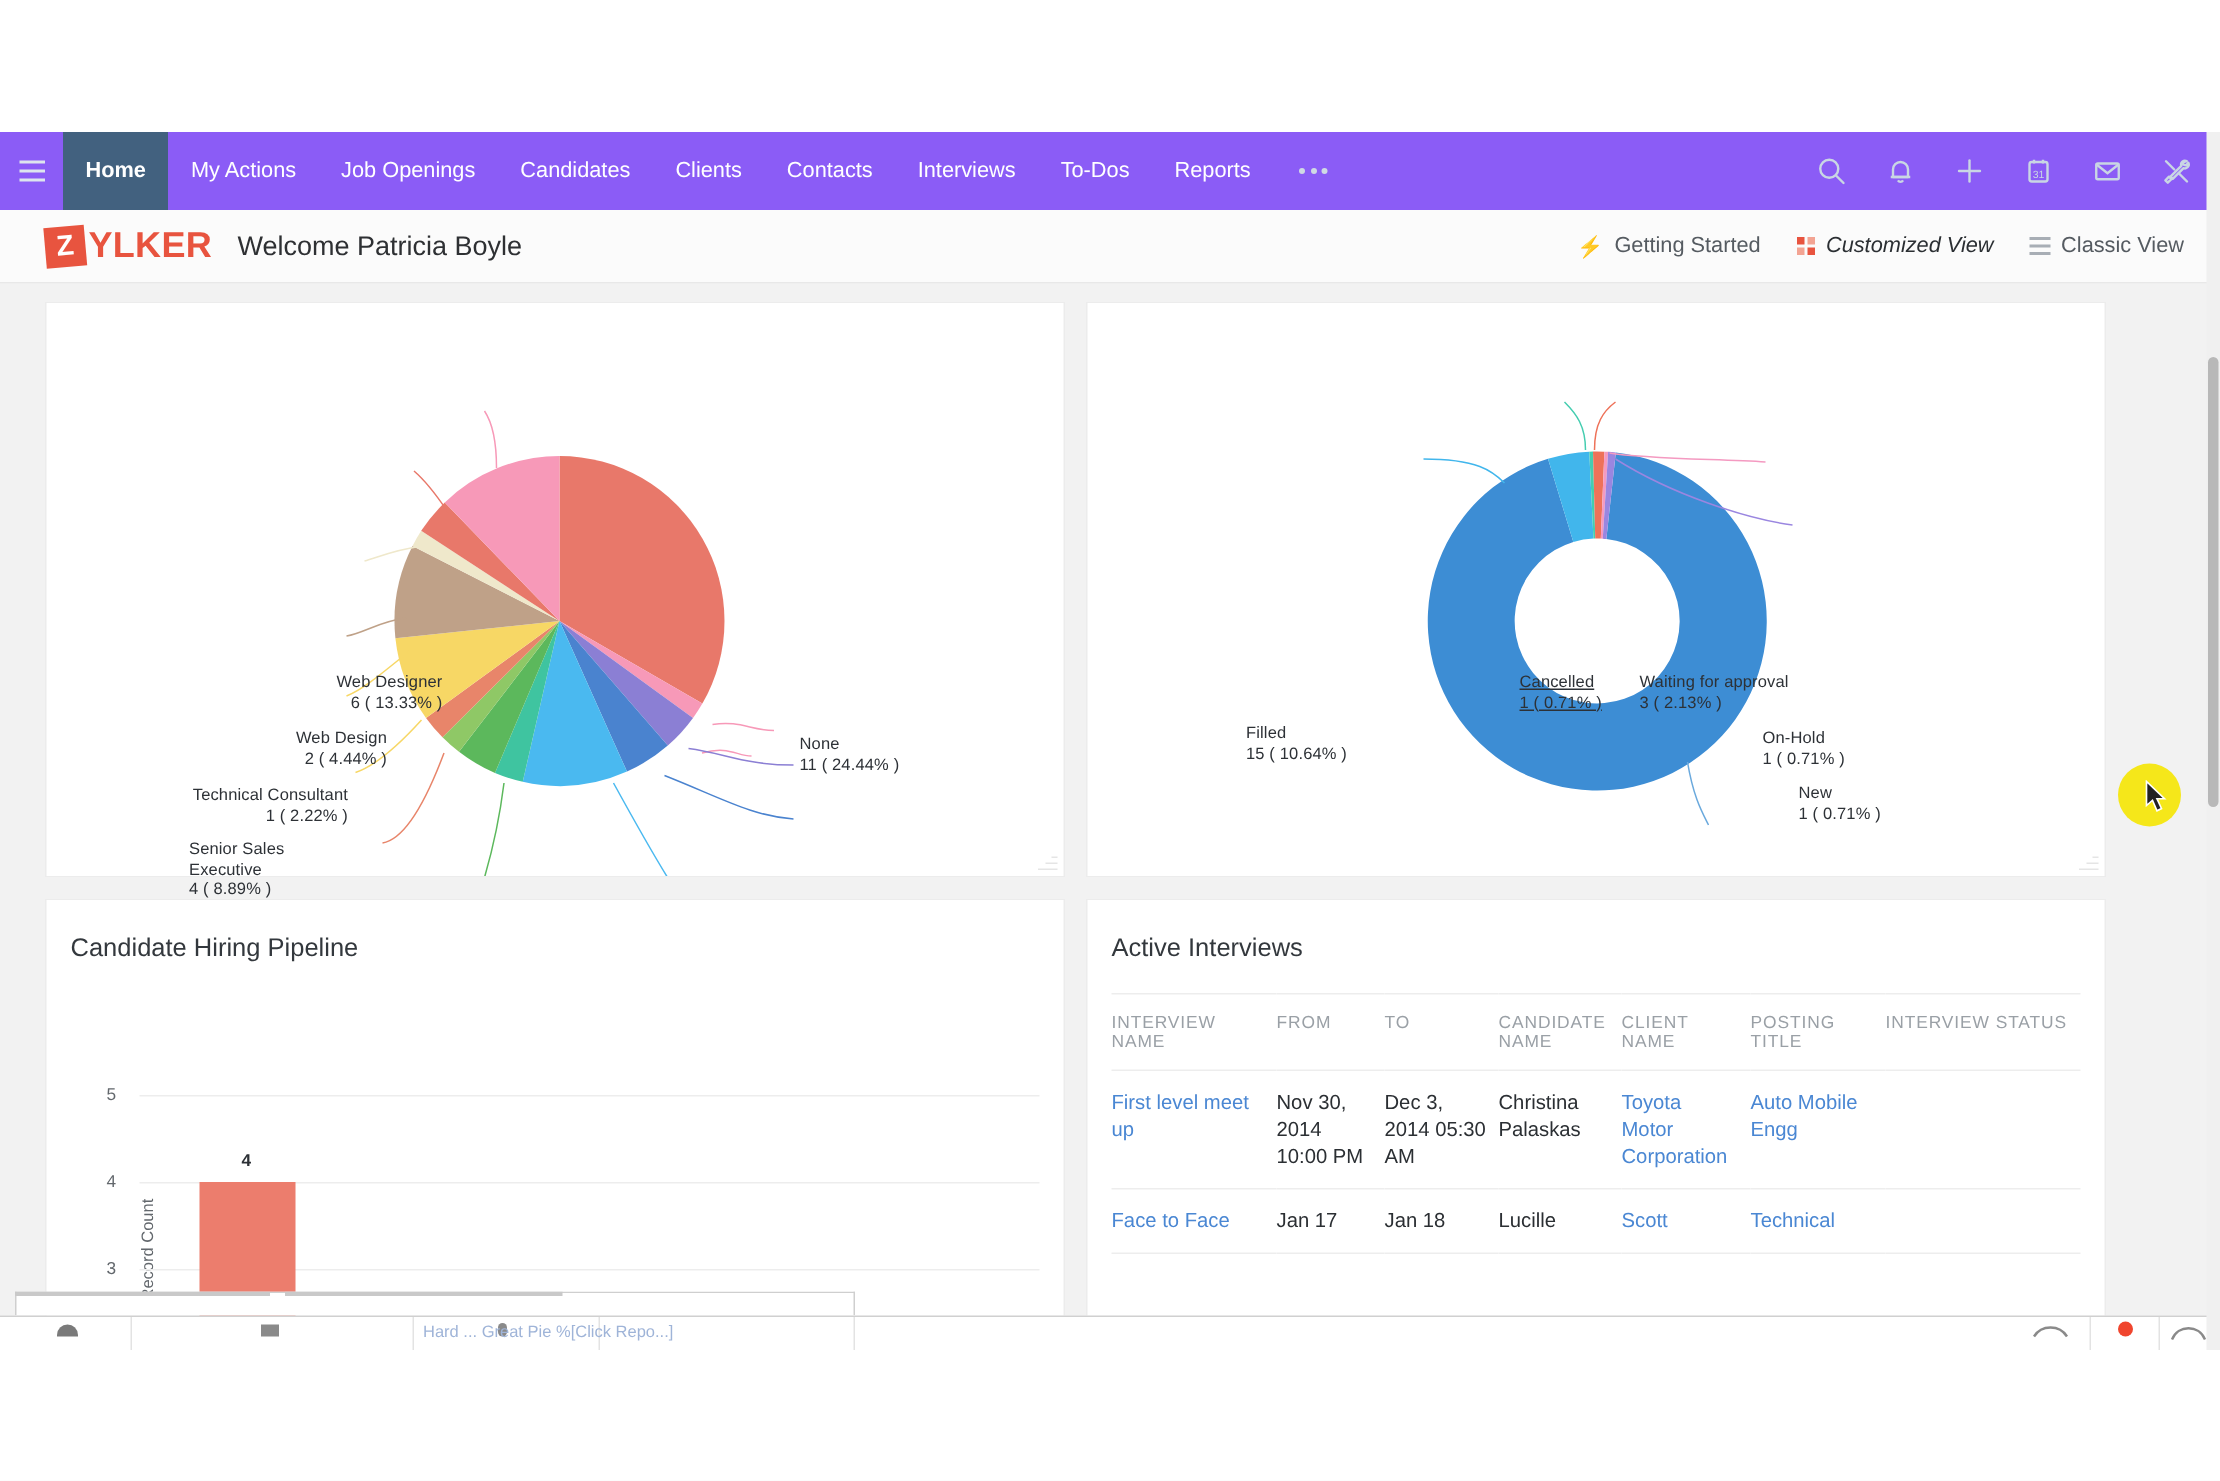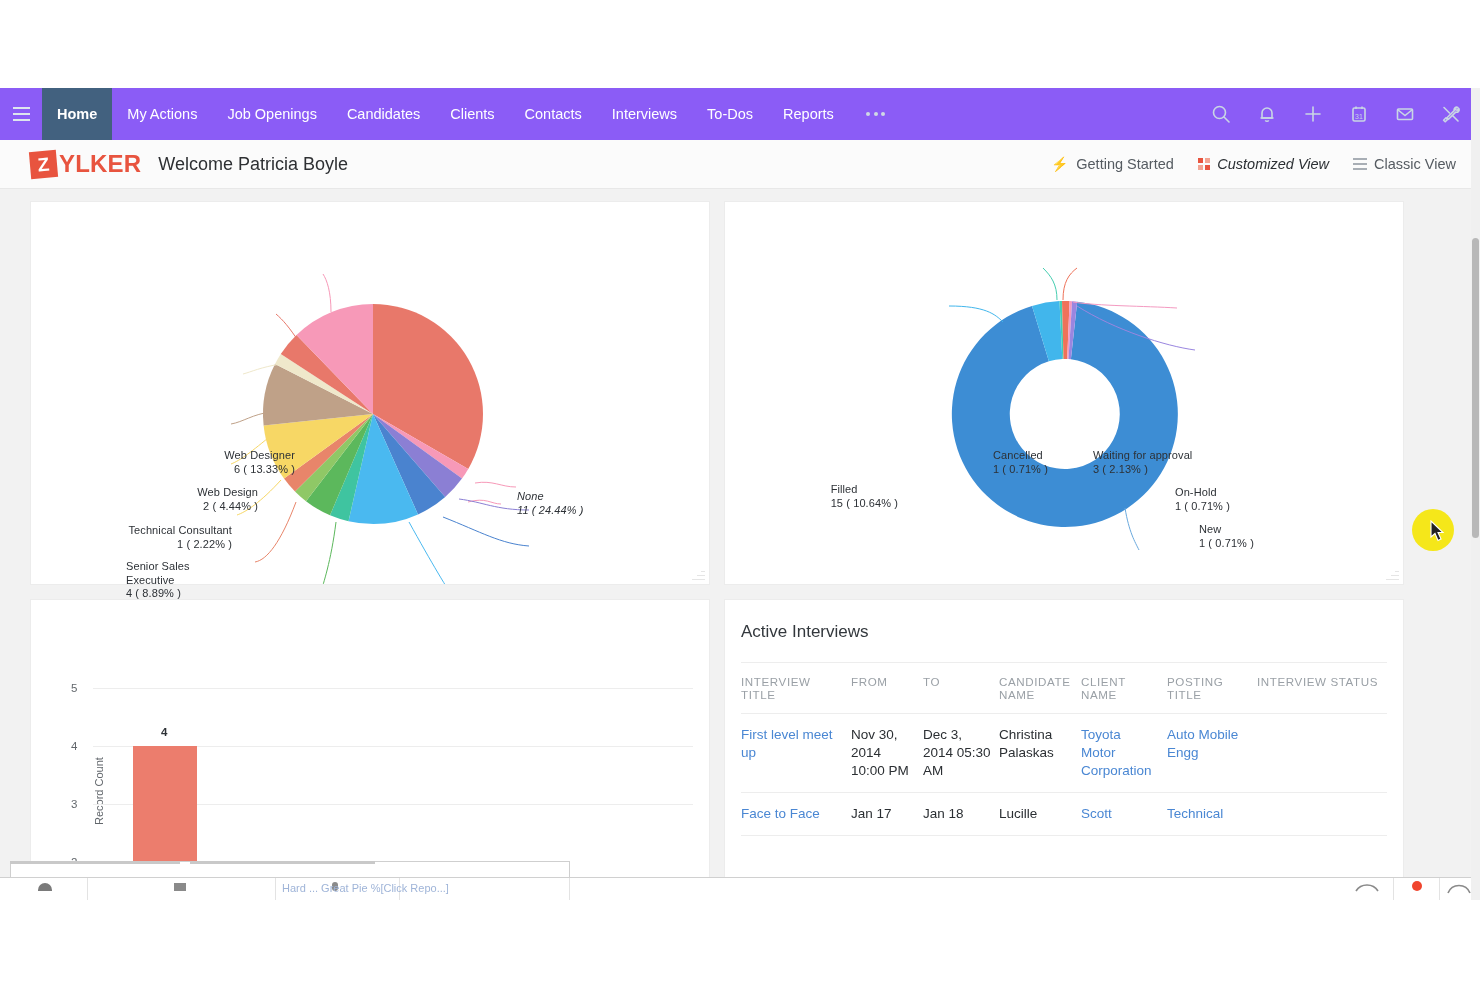--- a/index.html
+++ b/index.html
@@ -287,21 +287,21 @@
               <path d="M265,300 C250,340 236,358 224,360" stroke="#e8856a"></path>
               <path d="M250,278 C230,300 215,310 206,313" stroke="#f7d765"></path>
               <path d="M242,232 C220,250 210,258 200,262" stroke="#f7d765"></path>
               <path d="M240,210 C222,212 212,220 200,222" stroke="#bfa188"></path>
               <path d="M250,162 C230,165 220,170 212,172" stroke="#efe8cb"></path>
               <path d="M268,140 C258,125 252,118 245,112" stroke="#e8786a"></path>
               <path d="M300,110 C300,90 296,78 292,72" stroke="#f799b8"></path>
             </g>
           </svg>
 
-          <div class="lbl r" style="left:486px; top:288px;font-style:italic;">
+          <div class="lbl r" style="left:502px; top:288px;">
             <div>None</div>
             <div>11 ( 24.44% )</div>
           </div>
           <div class="lbl r" style="left:524px; top:396px;">
             <div>Auto Mobile Engg</div>
             <div>1 ( 2.22% )</div>
           </div>
           <div class="lbl r" style="left:521px; top:433px;">
             <div>Business Analyst</div>
             <div>2 ( 4.44% )</div>
@@ -380,21 +380,21 @@
               <path d="M348,100 C372,104 420,104 452,106" stroke="#f49ac1"></path>
               <path d="M352,104 C390,128 440,144 470,148" stroke="#9a86e0"></path>
               <path d="M400,306 C404,330 410,340 414,348" stroke="#6aa9dd"></path>
             </g>
           </svg>
 
           <div class="lbl l" style="right:505px; top:281px;">
             <div style="text-align:left">Filled</div>
             <div style="text-align:left">15 ( 10.64% )</div>
           </div>
-          <div class="lbl" style="left:268px; top:247px;">
+          <div class="lbl" style="left:288px; top:247px;text-decoration:underline;">
             <div>Cancelled</div>
             <div>1 ( 0.71% )</div>
           </div>
           <div class="lbl" style="left:368px; top:247px;">
             <div>Waiting for approval</div>
             <div>3 ( 2.13% )</div>
           </div>
           <div class="lbl" style="left:450px; top:284px;">
             <div>On-Hold</div>
             <div>1 ( 0.71% )</div>
@@ -412,20 +412,21 @@
           <i style="width:13px; top:12px;"></i>
             <i style="width:8px; top:8px;"></i>
             <i style="width:4px; top:4px;"></i>
         </div>
       </div>
     </div>
 
     <div class="row" style="margin-top:14px;">
 
       <div class="card left" style="height:310px; overflow:hidden;">
+        <div class="card-title">Candidate Hiring Pipeline</div>
         <div style="position:relative; height:250px;">
           <div class="bc-axislabel" style="left:62px; top:225px;">Record Count</div>
 
           <div class="bc-grid" style="left:62px; top:88px; width:600px;"></div>
           <div class="bc-grid" style="left:62px; top:146px; width:600px;"></div>
           <div class="bc-grid" style="left:62px; top:204px; width:600px;"></div>
 
           <div class="bc-tick" style="left:40px; top:82px;">5</div>
           <div class="bc-tick" style="left:40px; top:140px;">4</div>
           <div class="bc-tick" style="left:40px; top:198px;">3</div>
@@ -434,21 +435,21 @@
           <div style="position:absolute; left:102px; top:146px; width:64px; height:130px; background:#ec7d6d;"></div>
           <div class="bc-tick" style="left:130px; top:126px; font-weight:bold; color:#2d3136;">4</div>
         </div>
       </div>
 
       <div class="card right" style="height:310px; overflow:hidden; padding:0 16px;">
         <div class="card-title" style="padding-left:0;">Active Interviews</div>
         <table class="tbl" style="margin-top:20px;">
           <thead>
             <tr>
-              <th style="width:110px">INTERVIEW TITLE</th>
+              <th style="width:110px">INTERVIEW NAME</th>
               <th style="width:72px">FROM</th>
               <th style="width:76px">TO</th>
               <th style="width:82px">CANDIDATE NAME</th>
               <th style="width:86px">CLIENT NAME</th>
               <th style="width:90px">POSTING TITLE</th>
               <th>INTERVIEW STATUS</th>
             </tr>
           </thead>
           <tbody>
             <tr>

